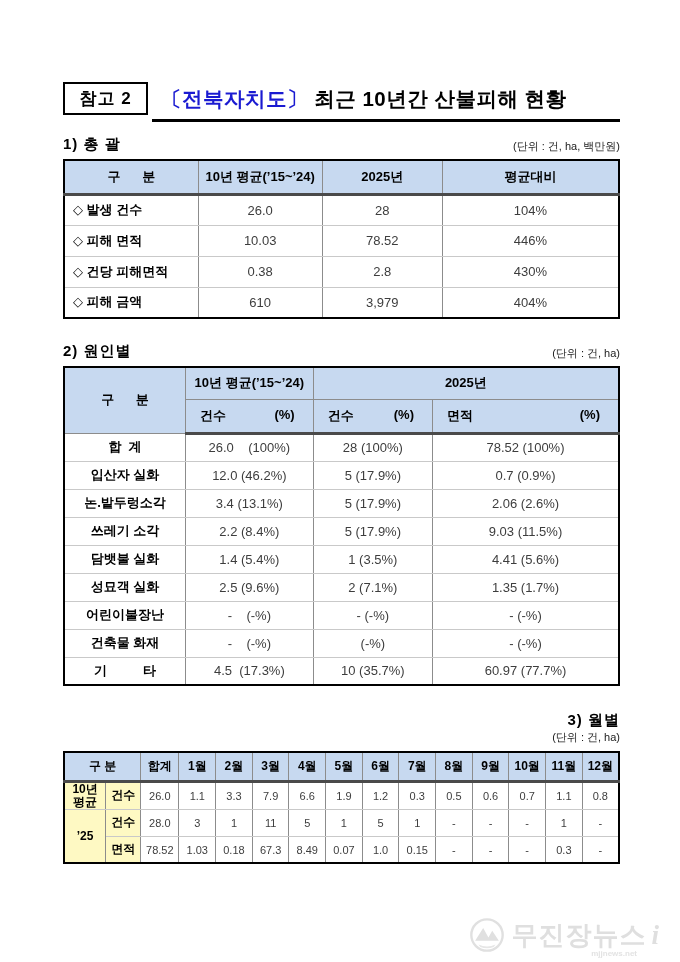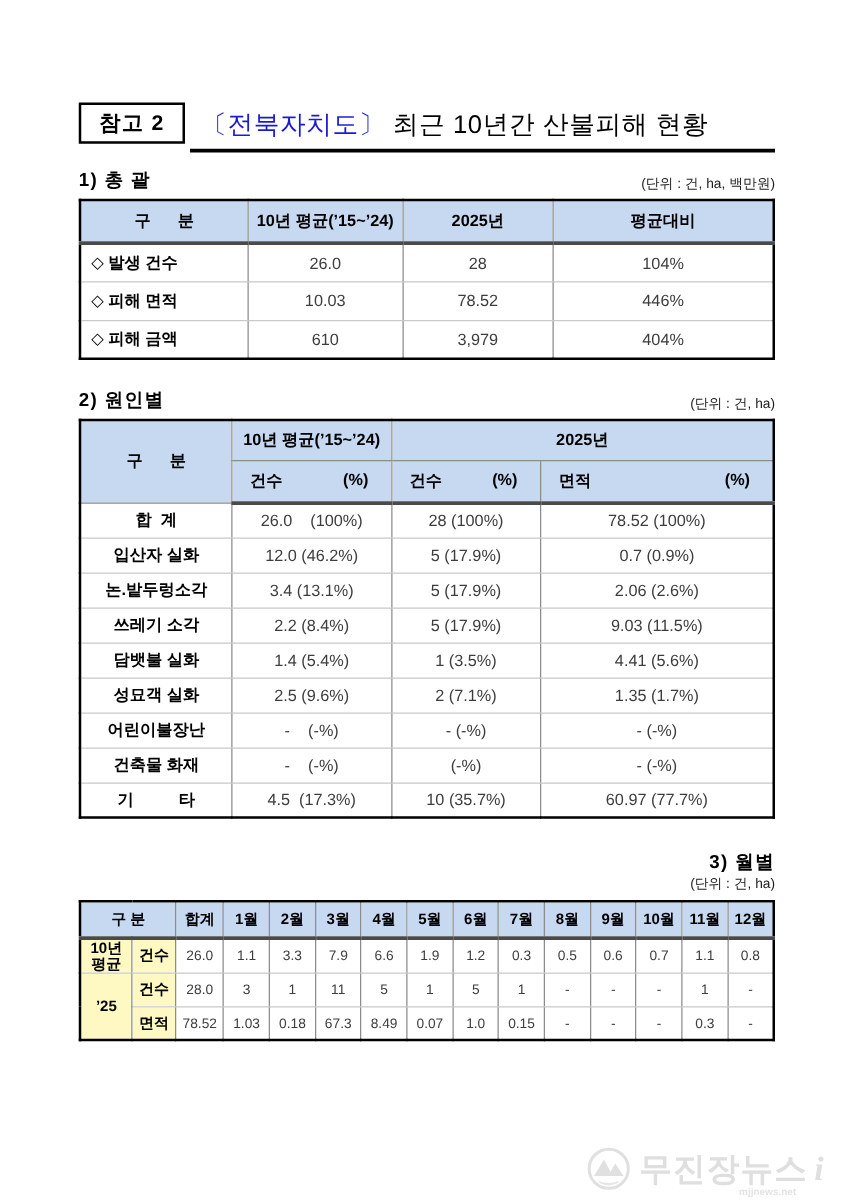--- a/index.html
+++ b/index.html
@@ -12,21 +12,21 @@
   .page { width:673px; height:962px; padding:82px 0 0 63px; position:relative; }
   .content { width:557px; }
 
   
   .title-row { display:flex; align-items:center; gap:13px; }
   .ref-box {
     border:2px solid #000; width:85px; height:33px; flex:0 0 85px;
     display:flex; align-items:center; justify-content:center;
     font-weight:bold; font-size:17px; letter-spacing:1px; background:#fff;
   }
-  .doc-title { font-size:20.5px; font-weight:normal; letter-spacing:0.5px; white-space:nowrap; }
+  .doc-title { font-size:20.5px; font-weight:bold; letter-spacing:0.5px; white-space:nowrap; }
   .doc-title .blue { color:#1a1ad1; }
   .title-underline { height:3px; background:#000; width:468px; margin:4px 0 0 89px; }
 
   
   .section-head { display:flex; justify-content:space-between; align-items:flex-end; }
   .sec-overview { margin-top:13px;gap:18px; }
   .sec-cause    { margin-top:23px; }
   .sec-monthly  { margin-top:25px;flex-direction:column; }
   .sec-title { font-size:15px; font-weight:bold; letter-spacing:1px; }
   .unit { font-size:11px; color:#1a1a1a; }
@@ -110,20 +110,26 @@
           <td class="lbl">◇ 발생 건수</td>
           <td>26.0</td>
           <td>28</td>
           <td>104%</td>
         </tr>
         <tr>
           <td class="lbl">◇ 피해 면적</td>
           <td>10.03</td>
           <td>78.52</td>
           <td>446%</td>
+        </tr>
+        <tr>
+          <td class="lbl">◇ 건당 피해면적</td>
+          <td>0.38</td>
+          <td>2.8</td>
+          <td>430%</td>
         </tr>
         <tr>
           <td class="lbl">◇ 피해 금액</td>
           <td>610</td>
           <td>3,979</td>
           <td>404%</td>
         </tr>
       </tbody>
     </table>
 

